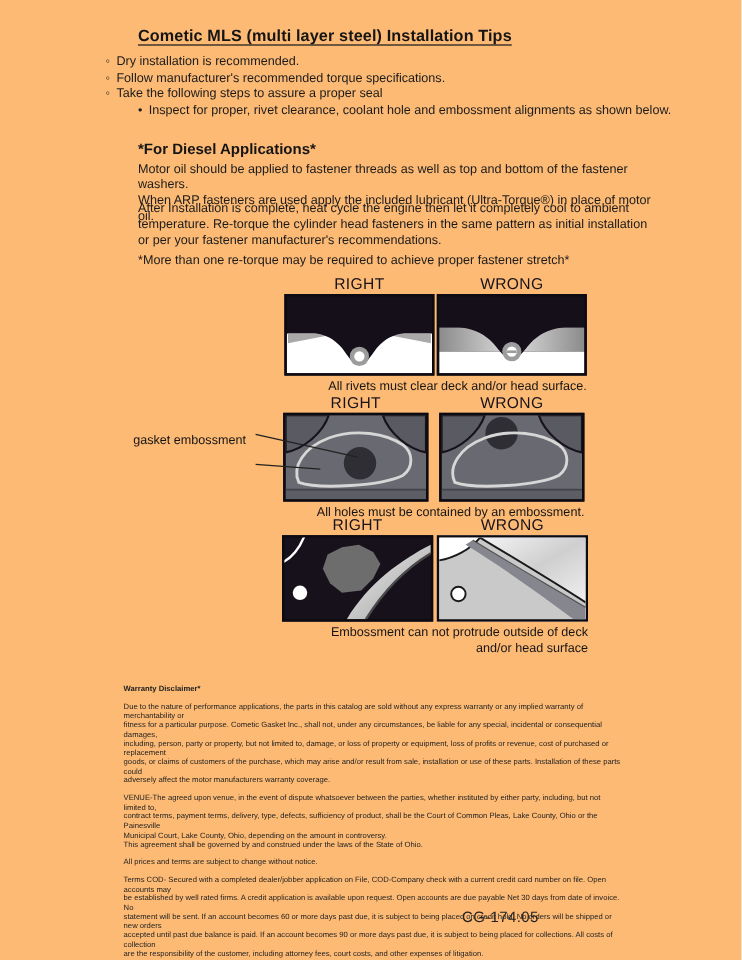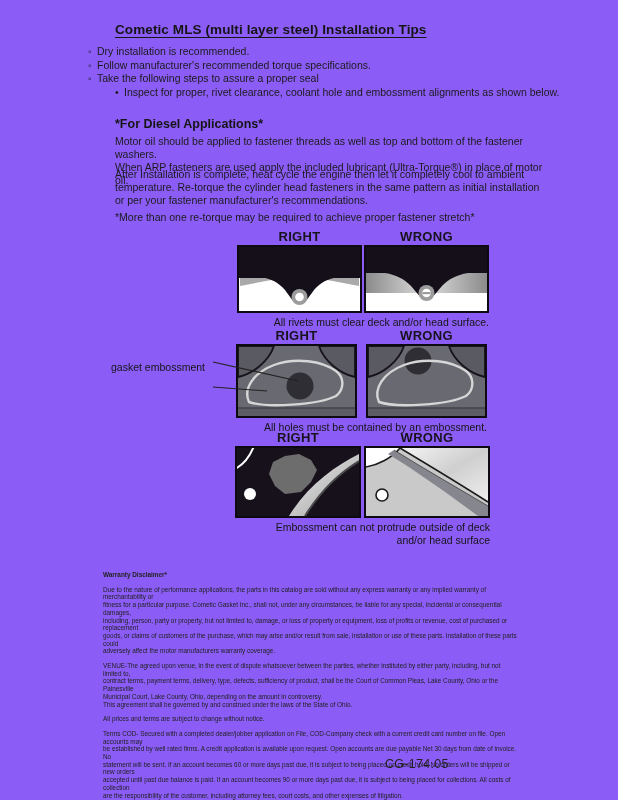--- a/index.html
+++ b/index.html
@@ -1,36 +1,36 @@
 <!DOCTYPE html>
 <html><head>
 <meta charset="utf-8">
 <style>
   html,body{margin:0;padding:0;background:#ffffff;}
   .page{
-    position:relative;width:618px;height:800px;background:#8b5cf6;
+    position:relative;width:618px;height:800px;background:#fdba74;
     font-family:"Liberation Sans", sans-serif;color:#1b1b1b;overflow:hidden;
   }
   .title{
     position:absolute;left:115px;top:22px;font-size:13.5px;font-weight:bold;
     text-decoration:underline;text-underline-offset:3px;letter-spacing:.1px;color:#151515;
   }
   .bullets{position:absolute;left:88px;top:45px;font-size:10.5px;line-height:13.6px;}
   .b-row{white-space:nowrap;}
   .b-row .marker{display:inline-block;width:9px;color:#1b1b1b;}
   .sub{margin-left:27px;}
   .diesel-head{position:absolute;left:115px;top:117px;font-size:12.5px;font-weight:bold;color:#151515;}
   .para{position:absolute;left:115px;font-size:10.5px;line-height:13px;white-space:pre-line;width:440px;}
   .p1{top:135px;}
   .p2{top:168px;}
   .pnote{top:211px;}
 
   .dgroup{position:absolute;}
   .dlabels{display:flex;}
-  .dlabel{text-align:center;font-size:13px;color:#17131b;letter-spacing:.3px;font-weight:bold;}
+  .dlabel{text-align:center;font-size:13px;color:#17131b;letter-spacing:.3px;}
   .dboxes{display:flex;margin-top:1px;}
   .dbox{border:2px solid #0e0a12;background:#150f1a;line-height:0;}
   .dcaption{font-size:10.5px;line-height:12.5px;margin-top:3px;color:#151515;white-space:pre-line;text-align:right;}
 
   .d1{left:237px;top:229px;}
   .d1 .dlabel{width:125px;}
   .d1 .gap{width:2px;}
   .d2{left:236px;top:328px;}
   .d2 .dlabel{width:121px;}
   .d2 .gap{width:9px;}

